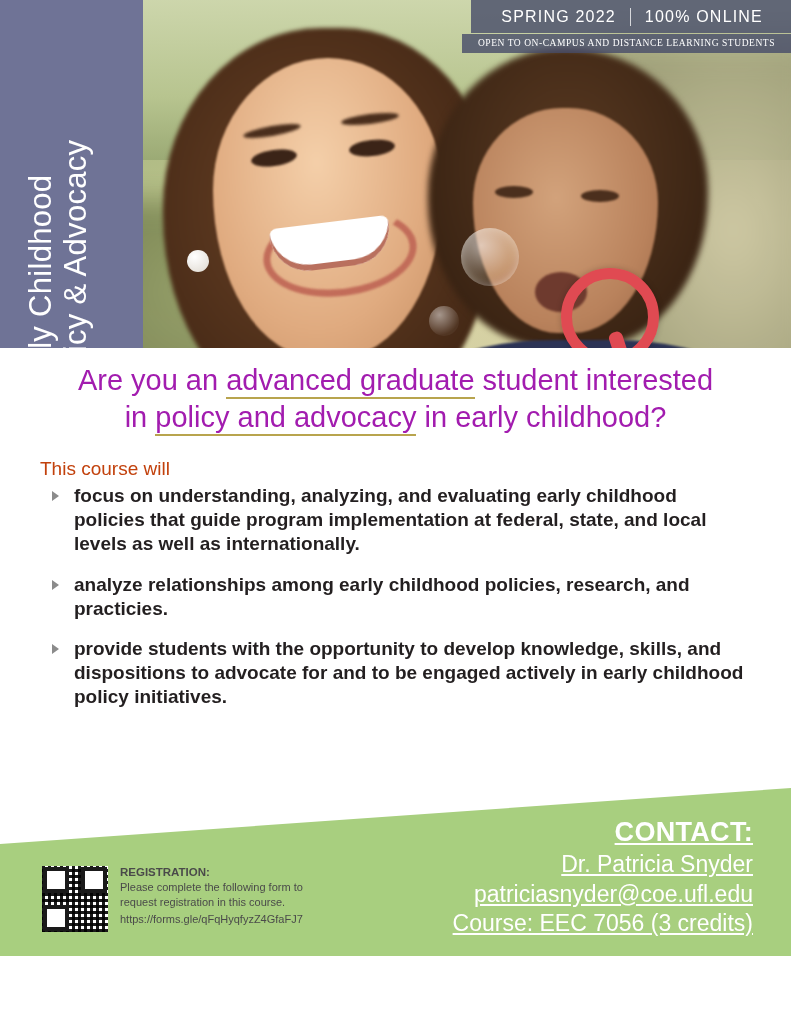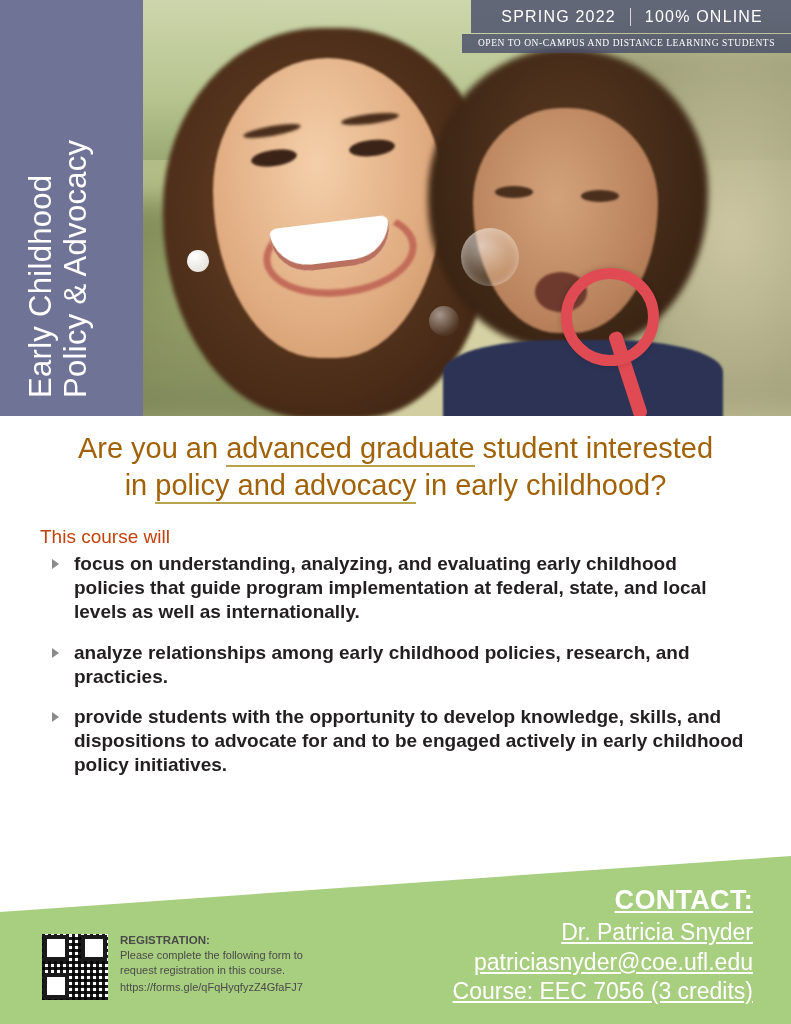--- a/index.html
+++ b/index.html
@@ -12,21 +12,21 @@
     font-family: "Liberation Sans", sans-serif;
     background: #ffffff;
     overflow: hidden;
     position: relative;
   }
 
   
   .top {
     position: relative;
     width: 791px;
-    height: 416px;
+    height: 348px;
     background: #6a6f96;
     overflow: hidden;
   }
   .side-band {
     position: absolute;
     left: 0; top: 0;
     width: 143px;
     height: 416px;
     background: #6f7396;
   }
@@ -205,21 +205,21 @@
   .body-wrap {
     position: relative;
     width: 791px;
     height: 608px;
     background: #ffffff;
   }
   .headline {
     text-align: center;
     font-size: 29px;
     line-height: 1.28;
-    color: #a16207;
+    color: #a21caf;
     padding: 14px 24px 0 24px;
     font-weight: 400;
   }
   .headline .u {
     border-bottom: 2px solid #b8a44e;
     padding-bottom: 1px;
   }
   .lead {
     font-size: 19px;
     color: #c2410c;

